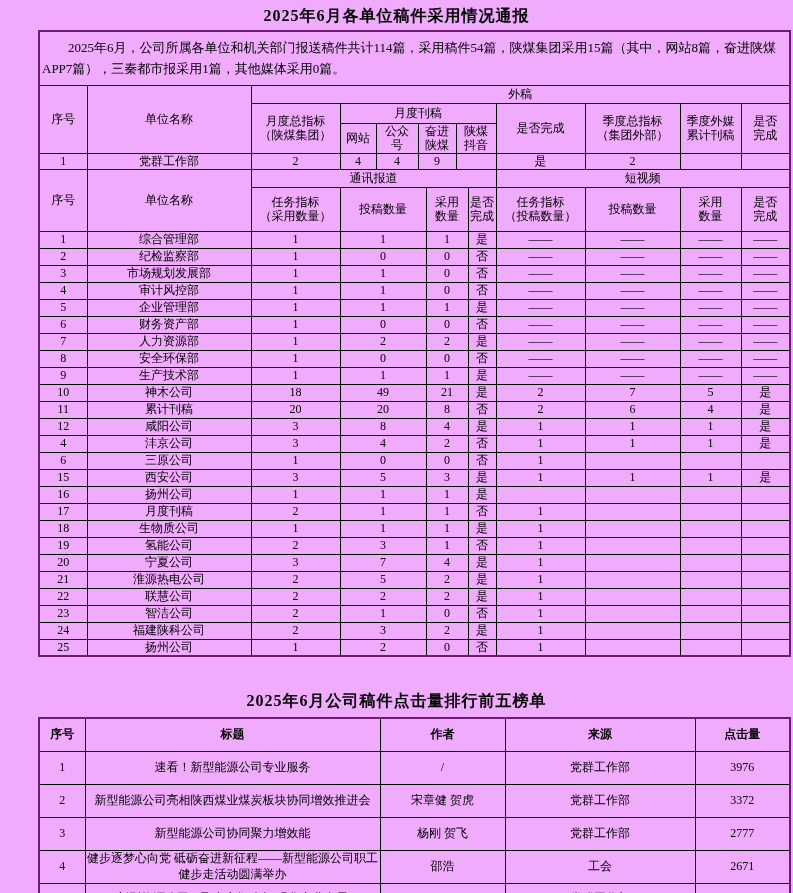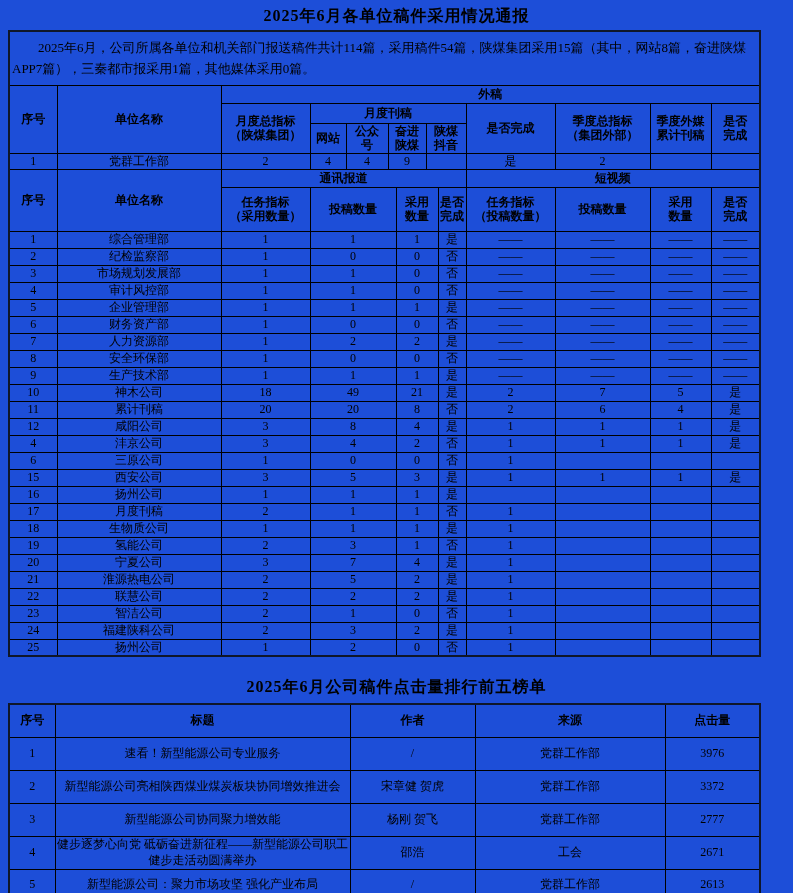--- a/index.html
+++ b/index.html
@@ -2,42 +2,42 @@
 <html><head>
 <meta charset="utf-8">
 <style>
   * { box-sizing: border-box; }
   html, body { margin: 0; padding: 0; }
   body {
     width: 793px; height: 893px;
     background: #ffffff; color: #000000;
     font-family: "Liberation Serif", "DejaVu Serif", serif;
   }
-  .page { position: relative; width: 793px; height: 893px; overflow: hidden; background:#1d4ed8; }
+  .page { position: relative; width: 793px; height: 893px; overflow: hidden; background:#f0abfc; }
 
   .doc-title {
     margin: 6px 0 3px 0;
     font-size: 16px; font-weight: bold; text-align: center;
     letter-spacing: 1px;
   }
-  .doc-title2 { margin: 20px 0 5px 0; }
+  .doc-title2 { margin: 34px 0 5px 0; }
 
   table {
     border-collapse: collapse; table-layout: fixed;
-    margin-left: 8px; width: 751px;
-    border: 2px solid #0f172a;
+    margin-left: 38px; width: 751px;
+    border: 2px solid #701a75;
     padding-left: 48px;
   }
   td {
     border: 1px solid #000;
     text-align: center; vertical-align: middle;
     font-size: 12px; line-height: 1.2;
     padding: 0 1px; overflow: hidden;
   }
-  .hdr { font-weight: bold; white-space: pre-line; }
+  .hdr { font-weight: normal; white-space: pre-line; }
 
   
   .intro-row td { height: 54px; text-align: left; vertical-align: top; padding: 5px 3px 5px 2px; }
   .intro-row p { margin: 0; font-size: 13px; font-weight: normal; line-height: 21px; text-indent: 2em; }
 
   
   .r-waigao td  { height: 18px; }
   .r-kangao td  { height: 20px; }
   .r-subcols td { height: 30px; }
   .r-sec2a td   { height: 18px; }

